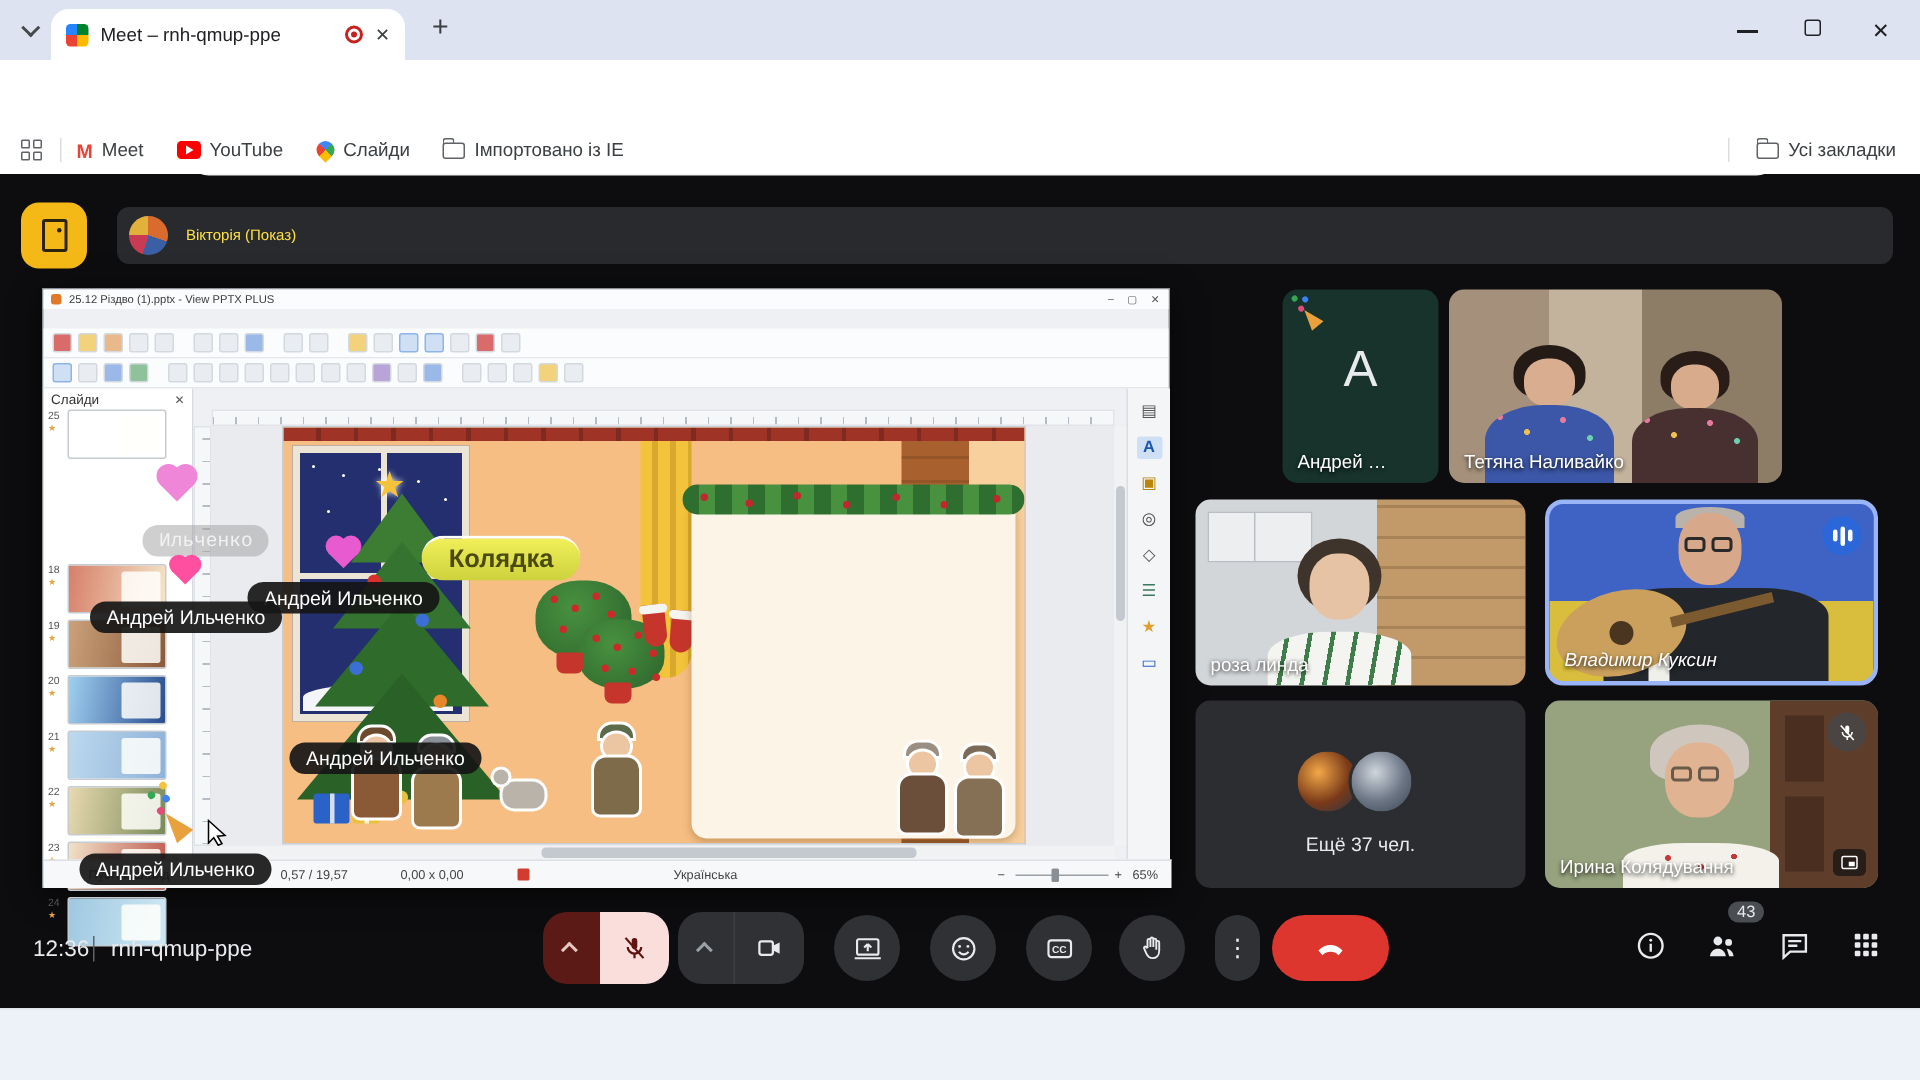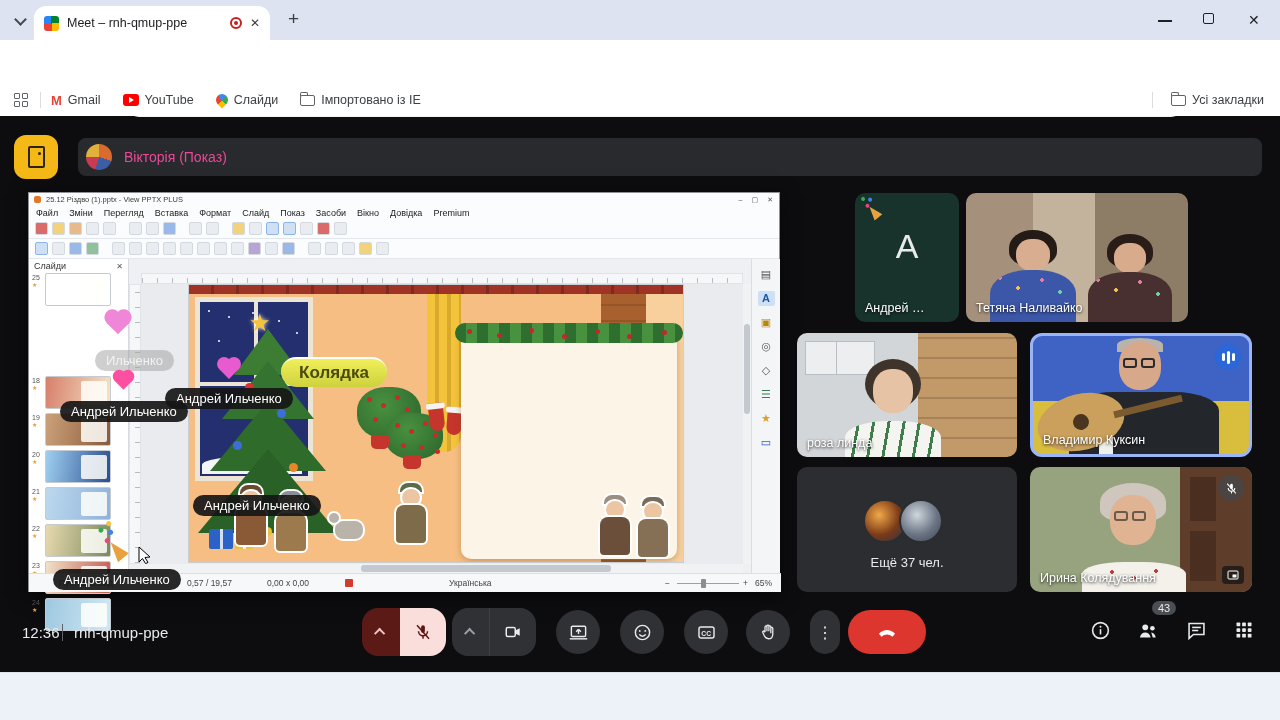--- a/index.html
+++ b/index.html
@@ -44,21 +44,21 @@
   .folder-ic::before { content:""; position:absolute; left:-1px; top:-4px; width:6px; height:3px; border:1.5px solid #5f6368; border-bottom:none; border-radius:2px 2px 0 0; }
   .allbm { margin-left:auto; display:flex; align-items:center; gap:6px; margin-right:16px; }
   .bdiv2 { width:1px; height:16px; background:#dadce0; margin-right:12px; }
 
   
   .leave-btn { position:absolute; left:14px; top:135px; width:44px; height:44px; border-radius:12px; background:#f5b917; display:flex; align-items:center; justify-content:center; }
   .door { width:17px; height:22px; border:2.5px solid #2c2410; border-radius:2px; position:relative; }
   .door::after { content:""; position:absolute; right:2px; top:4px; width:3px; height:3px; background:#2c2410; border-radius:50%; }
   .presenter-pill { position:absolute; left:78px; top:138px; width:1184px; height:38px; background:#292a2d; border-radius:8px; display:flex; align-items:center; padding-left:8px; gap:12px; }
   .presenter-av { width:26px; height:26px; border-radius:50%; background:conic-gradient(#d96b2f 0 30%, #3b5fa5 0 55%, #c93b52 0 75%, #e2b13c 0); }
-  .presenter-name { color:#ec4899; font-size:14px; }
+  .presenter-name { color:#fde047; font-size:10px; }
 
   
   .share { position:absolute; left:28px; top:192px; width:752px; height:400px; background:#eef0f3; border:1px solid #8d9196; box-shadow:0 4px 18px rgba(0,0,0,.6); }
   .pw-title { position:absolute; left:0; top:0; width:100%; height:13px; background:#fbfcfe; display:flex; align-items:center; font-size:7.5px; color:#3c3c3c; padding-left:5px; gap:5px; }
   .pw-ico { width:7px; height:7px; background:#e07a2a; border-radius:2px; }
   .pw-ctl { margin-left:auto; display:flex; gap:9px; padding-right:6px; color:#555; font-size:7px; align-items:center; }
   .pw-menu { position:absolute; left:0; top:13px; width:100%; height:13px; display:flex; align-items:center; gap:11px; padding-left:7px; font-size:9px; color:#222; background:#fbfcfe; }
   .pw-tools { position:absolute; left:0; width:100%; height:20px; background:#fbfcfe; border-bottom:1px solid #e3e6ea; display:flex; align-items:center; gap:4px; padding-left:6px; }
   .t1 { top:26px; } .t2 { top:46px; }
   .ti { width:13px; height:13px; border-radius:2px; background:#e9edf2; border:1px solid #d4d9df; }
@@ -156,21 +156,21 @@
   .tile-t { left:966px; top:193px; width:222px; height:129px; background:linear-gradient(90deg,#a5917b 0 30%, #c3b29c 30% 58%, #8d7c66 58%); }
   .person { position:absolute; bottom:0; }
   .p-hair { position:absolute; left:50%; transform:translateX(-50%); background:#241a16; border-radius:50% 50% 40% 40%; }
   .p-face { position:absolute; left:50%; transform:translateX(-50%); background:#d9ad90; border-radius:45%; }
   .p-body { position:absolute; left:0; bottom:0; border-radius:45% 45% 0 0; }
   .dots-pink { background-image:radial-gradient(circle 2px at 10px 8px, #e87aa0 95%, transparent), radial-gradient(circle 2px at 28px 18px, #f0c050 95%, transparent), radial-gradient(circle 2px at 52px 10px, #e87aa0 95%, transparent), radial-gradient(circle 2px at 70px 22px, #6ad0b0 95%, transparent); }
   .tile-r { left:797px; top:333px; width:220px; height:124px; background:linear-gradient(90deg,#d3d6d9 0 55%, #c29a6a 55%); }
   .planks { position:absolute; right:0; top:0; width:45%; height:100%; background:repeating-linear-gradient(0deg, transparent 0 18px, rgba(90,60,30,.25) 18px 20px); }
   .cabinet { position:absolute; left:8px; top:8px; width:70px; height:34px; background:#eceef0; border:1px solid #b9bec4; }
   .cabinet::after { content:""; position:absolute; left:30px; top:0; width:1px; height:100%; background:#b9bec4; }
-  .tile-v { left:1030px; top:333px; width:222px; height:124px; border:3px solid #9ab4f8; border-radius:12px; background:linear-gradient(#3e63c4 0 55%, #d9bd3c 55%); }
+  .tile-v { left:1030px; top:333px; width:222px; height:124px; border:3px solid #9ab4f8; border-radius:12px; background:linear-gradient(#3e63c4 0 55%, #d9bd3c 55%);font-style:italic; }
   .audio-ind { position:absolute; right:8px; top:8px; width:26px; height:26px; border-radius:50%; background:#2b67d9; display:flex; align-items:center; justify-content:center; gap:2px; z-index:6; }
   .audio-ind i { width:3px; background:#fff; border-radius:2px; display:block; }
   .suit { position:absolute; left:36px; bottom:0; width:150px; height:62px; background:#23262b; border-radius:30% 30% 0 0; }
   .shirt { position:absolute; left:66px; bottom:0; width:14px; height:52px; background:#f0f0ea; background-image:radial-gradient(circle 1.5px at 7px 8px, #c33 95%, transparent), radial-gradient(circle 1.5px at 7px 20px, #36c 95%, transparent), radial-gradient(circle 1.5px at 7px 32px, #c33 95%, transparent); }
   .v-face { position:absolute; left:86px; top:6px; width:42px; height:48px; background:#d8a88a; border-radius:45%; }
   .v-hair { position:absolute; left:84px; top:2px; width:46px; height:14px; background:#b9b3ac; border-radius:50% 50% 0 0; }
   .glasses { position:absolute; display:flex; gap:4px; }
   .glasses i { width:14px; height:10px; border:2px solid #2a2a2a; border-radius:3px; display:block; }
   .guitar { position:absolute; left:4px; bottom:4px; width:88px; height:56px; background:#caa05c; border-radius:50%; transform:rotate(-14deg); }
   .guitar::after { content:""; position:absolute; left:36px; top:20px; width:16px; height:16px; background:#4a3620; border-radius:50%; }
@@ -253,21 +253,21 @@
   <div class="bookmarks">
     <span class="appsgrid">
         <span></span>
         <span></span>
         <span></span>
         <span></span>
       </span>
     <span class="bdiv"></span>
     <span class="bm">
         <span class="gm-ic">M</span>
-        <span>Gmail</span>
+        <span>Meet</span>
       </span>
     <span class="bm">
         <span class="yt-ic"></span>
         <span>YouTube</span>
       </span>
     <span class="bm">
         <span class="map-ic"></span>
         <span>Слайди</span>
       </span>
     <span class="bm">
@@ -291,33 +291,20 @@
 
   <div class="share">
     <div class="pw-title">
       <span class="pw-ico"></span>
       <span>25.12 Різдво (1).pptx - View PPTX PLUS</span>
       <span class="pw-ctl">
           <span>–</span>
           <span>▢</span>
           <span>✕</span>
         </span>
-    </div>
-    <div class="pw-menu">
-      <span>Файл</span>
-      <span>Зміни</span>
-      <span>Перегляд</span>
-      <span>Вставка</span>
-      <span>Формат</span>
-      <span>Слайд</span>
-      <span>Показ</span>
-      <span>Засоби</span>
-      <span>Вікно</span>
-      <span>Довідка</span>
-      <span>Premium</span>
     </div>
     <div class="pw-tools t1">
       <span class="ti c3"></span>
         <span class="ti c2"></span>
         <span class="ti c1"></span>
         <span class="ti"></span>
         <span class="ti"></span>
         <span class="ti-gap"></span>
         <span class="ti"></span>
         <span class="ti"></span>
@@ -482,21 +469,21 @@
       <span class="st st-red" style="left:316px;"></span>
       <span class="st" style="left:420px;">Українська</span>
       <span class="st" style="left:636px;">−</span>
       <span class="zoom-track"></span>
       <span class="zoom-knob"></span>
       <span class="st" style="left:714px;">+</span>
       <span class="st" style="left:726px;">65%</span>
     </div>
   </div>
 
-  <div class="nbadge faded" style="left:95px;top:350px;">Ильченко</div>
+  <div class="nbadge faded" style="left:95px;top:350px;font-family:Liberation Mono, monospace;">Ильченко</div>
   <div class="nbadge" style="left:165px;top:388px;">Андрей Ильченко</div>
   <div class="nbadge" style="left:60px;top:401px;">Андрей Ильченко</div>
   <div class="nbadge" style="left:193px;top:495px;">Андрей Ильченко</div>
   <div class="nbadge" style="left:53px;top:569px;">Андрей Ильченко</div>
   <div class="heart" style="left:110px;top:315px;width:16px;height:16px;background:#ef86d8;"></div>
   <div class="heart" style="left:117px;top:374px;width:13px;height:13px;background:#ff4fa0;"></div>
   <div class="heart" style="left:222px;top:362px;width:14px;height:14px;background:#e85ad0;"></div>
   <div class="popper" style="left:110px;top:540px;"></div>
   <svg class="cursor" style="left:138px;top:546px;" width="14" height="18" viewBox="0 0 14 18">
       <path d="M1 1l11 10-5 .5 3 5-2.5 1-3-5L1 16z" fill="#fff" stroke="#000" stroke-width="1"></path>

